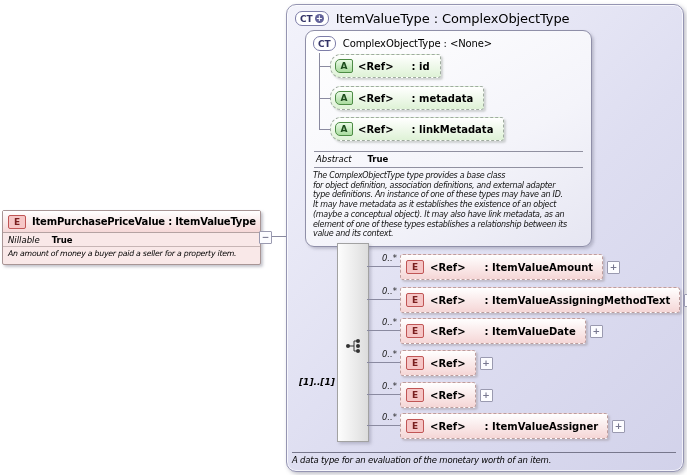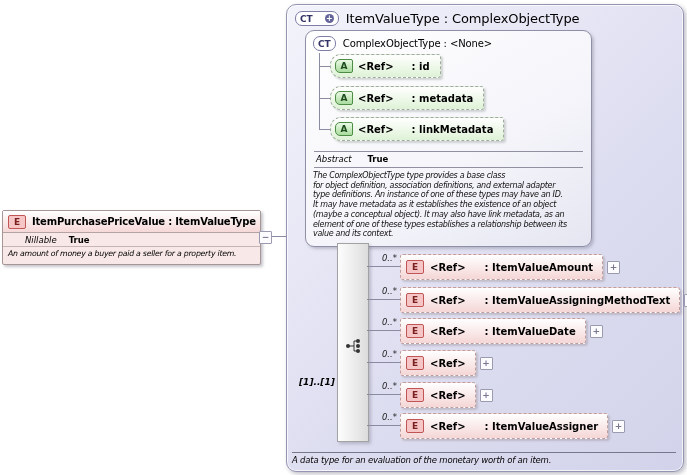--- a/index.html
+++ b/index.html
@@ -12,37 +12,37 @@
   .vline{position:absolute;width:1px;background:#8a8aa0;}
   .sep{position:absolute;height:1px;background:#9090a0;}
 
   
   #left-box{left:2px;top:210px;width:257px;height:53px;background:#f9e8e8;
             border:1px solid #a89595;border-radius:2px;
             box-shadow:2px 2px 3px rgba(110,110,130,.4);}
   #left-box .hdr{height:21px;display:flex;align-items:center;gap:6px;padding:0 5px;
                  background:linear-gradient(#ffffff,#f6d8d8);border-bottom:1px solid #b5a2a2;}
   #left-box .title{font-weight:bold;font-size:10px;white-space:nowrap;letter-spacing:-0.2px;}
-  #left-box .facet{height:13px;display:flex;align-items:center;padding:0 22px;
+  #left-box .facet{height:13px;display:flex;align-items:center;padding:0 5px;
                    border-bottom:1px solid #c7b5b5;font-size:8.5px;}
   #left-box .facet .fl{font-style:italic;}
   #left-box .facet .fv{font-weight:bold;margin-left:12px;}
   #left-box .desc{padding:2px 5px;font-size:7.8px;font-style:italic;letter-spacing:-0.25px;
                   white-space:nowrap;}
 
   
   .badge{display:inline-flex;align-items:center;justify-content:center;
          font-weight:bold;flex:0 0 auto;}
   .badge-e{width:16px;height:12px;font-size:9px;color:#7a1f1f;background:#f6c6c6;
            border:1px solid #c05555;border-radius:2px;}
   .badge-a{width:16px;height:12px;font-size:9px;color:#1d4d1d;
            background:linear-gradient(#eafae6,#a9dc9e);
            border:1px solid #4d8c45;border-radius:5px 2px 2px 5px;}
   .badge-ct{height:13px;padding:0 4px;font-size:9px;color:#333366;background:#ffffff;
-            border:1px solid #7d7da8;border-radius:7px;gap:12px;}
+            border:1px solid #7d7da8;border-radius:7px;gap:2px;}
   .plus-circle{display:inline-flex;align-items:center;justify-content:center;width:9px;height:9px;
                border-radius:50%;background:#63639a;color:#ffffff;font-size:8px;font-weight:bold;
                line-height:9px;}
 
   
   #type-box{left:286px;top:4px;width:396px;height:466px;border:1px solid #9595b2;
             border-radius:10px;background:linear-gradient(135deg,#f3f3fb 0%,#dedef1 55%,#d2d2ea 100%);
             box-shadow:2px 2px 4px rgba(110,110,130,.45), inset 0 0 0 1px rgba(255,255,255,.7);}
   #type-box .hdr{display:flex;align-items:center;gap:7px;padding:6px 8px;}
   #type-box .title{font-weight:normal;font-size:13px;letter-spacing:-0.1px;}

